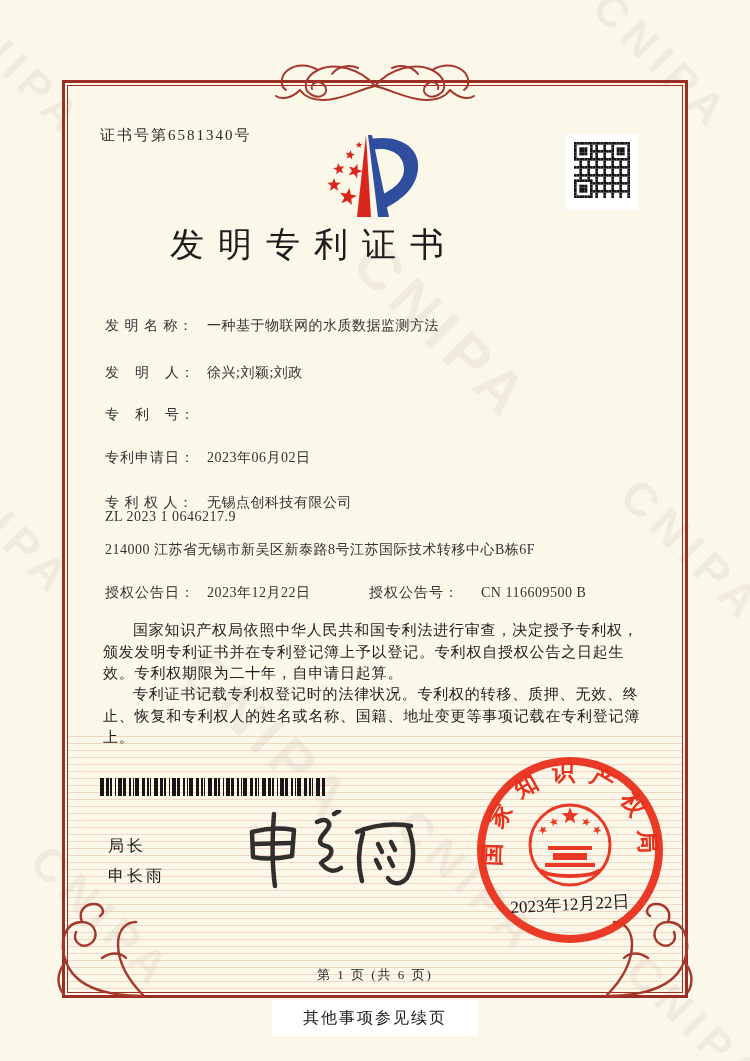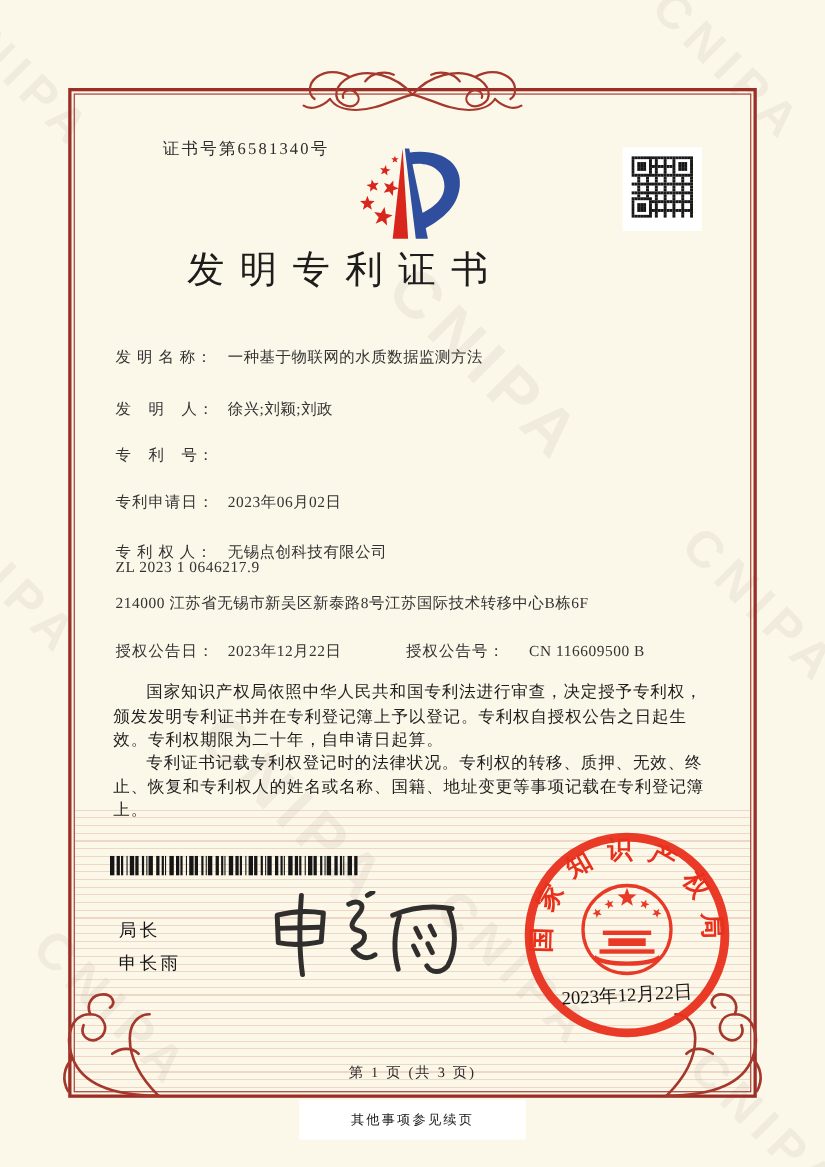--- a/index.html
+++ b/index.html
@@ -14,21 +14,21 @@
       font-weight:bold; color:rgba(95,85,72,0.07); letter-spacing:8px;
       transform:rotate(45deg); transform-origin:left top; white-space:nowrap; z-index:1;}
   
   .frame{position:absolute; left:62px; top:80px; width:626px; height:918px;
          border:3px solid #9B2F26; box-sizing:border-box; z-index:2;}
   .frame-inner{position:absolute; left:2px; top:2px; right:2px; bottom:2px;
                border:1px solid #9B2F26;}
   .waves{position:absolute; left:68px; top:736px; width:614px; height:258px; z-index:2;
          background:repeating-linear-gradient(180deg, rgba(214,140,108,0.30) 0 1px, rgba(214,140,108,0.0) 1px 7px);}
   
-  .cert-no{position:absolute; left:100px; top:126px; font-size:15px; letter-spacing:2px; color:#2c2c2c; z-index:5;margin-left:48px;}
+  .cert-no{position:absolute; left:100px; top:126px; font-size:15px; letter-spacing:2px; color:#2c2c2c; z-index:5;}
   .logo{position:absolute; left:312px; top:133px; z-index:5;}
   .qr-wrap{position:absolute; left:566px; top:134px; width:72px; height:76px; background:#ffffff; z-index:5;}
   .qr-wrap svg{position:absolute; left:8px; top:8px;}
   .title{position:absolute; left:0; top:222px; width:628px; text-align:center;
          font-size:34px; letter-spacing:14px; color:#1d1d1d; z-index:5;}
   
   .row{position:absolute; left:105px; width:545px; display:flex; font-size:14px;
        color:#333; z-index:5; line-height:21px;}
   .row .lab{flex:0 0 102px; white-space:pre; letter-spacing:1px;}
   .row .val{flex:1 1 auto; letter-spacing:0.5px;}
@@ -41,21 +41,21 @@
   .barcode{position:absolute; left:100px; top:778px; z-index:5;}
   .officer{position:absolute; left:108px; z-index:5;
            font-family:"Liberation Sans","DejaVu Sans",sans-serif;
            font-size:16px; color:#161616; letter-spacing:3px;}
   .signature{position:absolute; left:222px; top:810px; z-index:6;}
   .seal{position:absolute; left:470px; top:750px; z-index:7;}
   .page-info{position:absolute; left:62px; top:966px; width:626px; text-align:center;
              font-size:13px; color:#2a2a2a; letter-spacing:2px; z-index:5;}
   .continuation{position:absolute; left:272px; top:1000px; width:206px; height:36px;
                 background:#ffffff; z-index:5; display:flex; align-items:center; justify-content:center;
-                font-size:12px; letter-spacing:2px; color:#1c1c1c;}
+                font-size:16px; letter-spacing:2px; color:#1c1c1c;}
   
   .orn{position:absolute; z-index:4;}
 </style>
 </head>
 <body>
 
 <div class="page">
 
   <div class="wm" style="left:-28px; top:-12px; font-size:44px;">CNIPA</div>
   <div class="wm" style="left:618px; top:-18px; font-size:44px;">CNIPA</div>
@@ -514,16 +514,16 @@
           <polygon points="70.8,76.1 73.2,78.1 76.0,76.7 74.8,79.6 77.1,81.8 73.9,81.6 72.5,84.5 71.7,81.4 68.6,80.9 71.3,79.2"></polygon>
           <polygon points="129.3,76.1 128.7,79.2 131.4,80.9 128.3,81.4 127.5,84.5 126.1,81.6 122.9,81.8 125.2,79.6 124.0,76.7 126.8,78.1"></polygon>
         </g>
       <rect x="78" y="96" width="44" height="4"></rect>
       <rect x="83" y="103" width="34" height="7"></rect>
       <rect x="75" y="113" width="50" height="4"></rect>
     </g>
     <text x="100" y="160" text-anchor="middle" font-size="17" fill="#161616" font-family="Liberation Serif, DejaVu Serif, serif" transform="rotate(-3 100 155)">2023年12月22日</text>
   </svg>
 
-  <div class="page-info">第 1 页 (共 3 页)</div>
+  <div class="page-info">第 1 页 (共 6 页)</div>
   <div class="continuation">其他事项参见续页</div>
 
 </div>
 
 </body></html>

